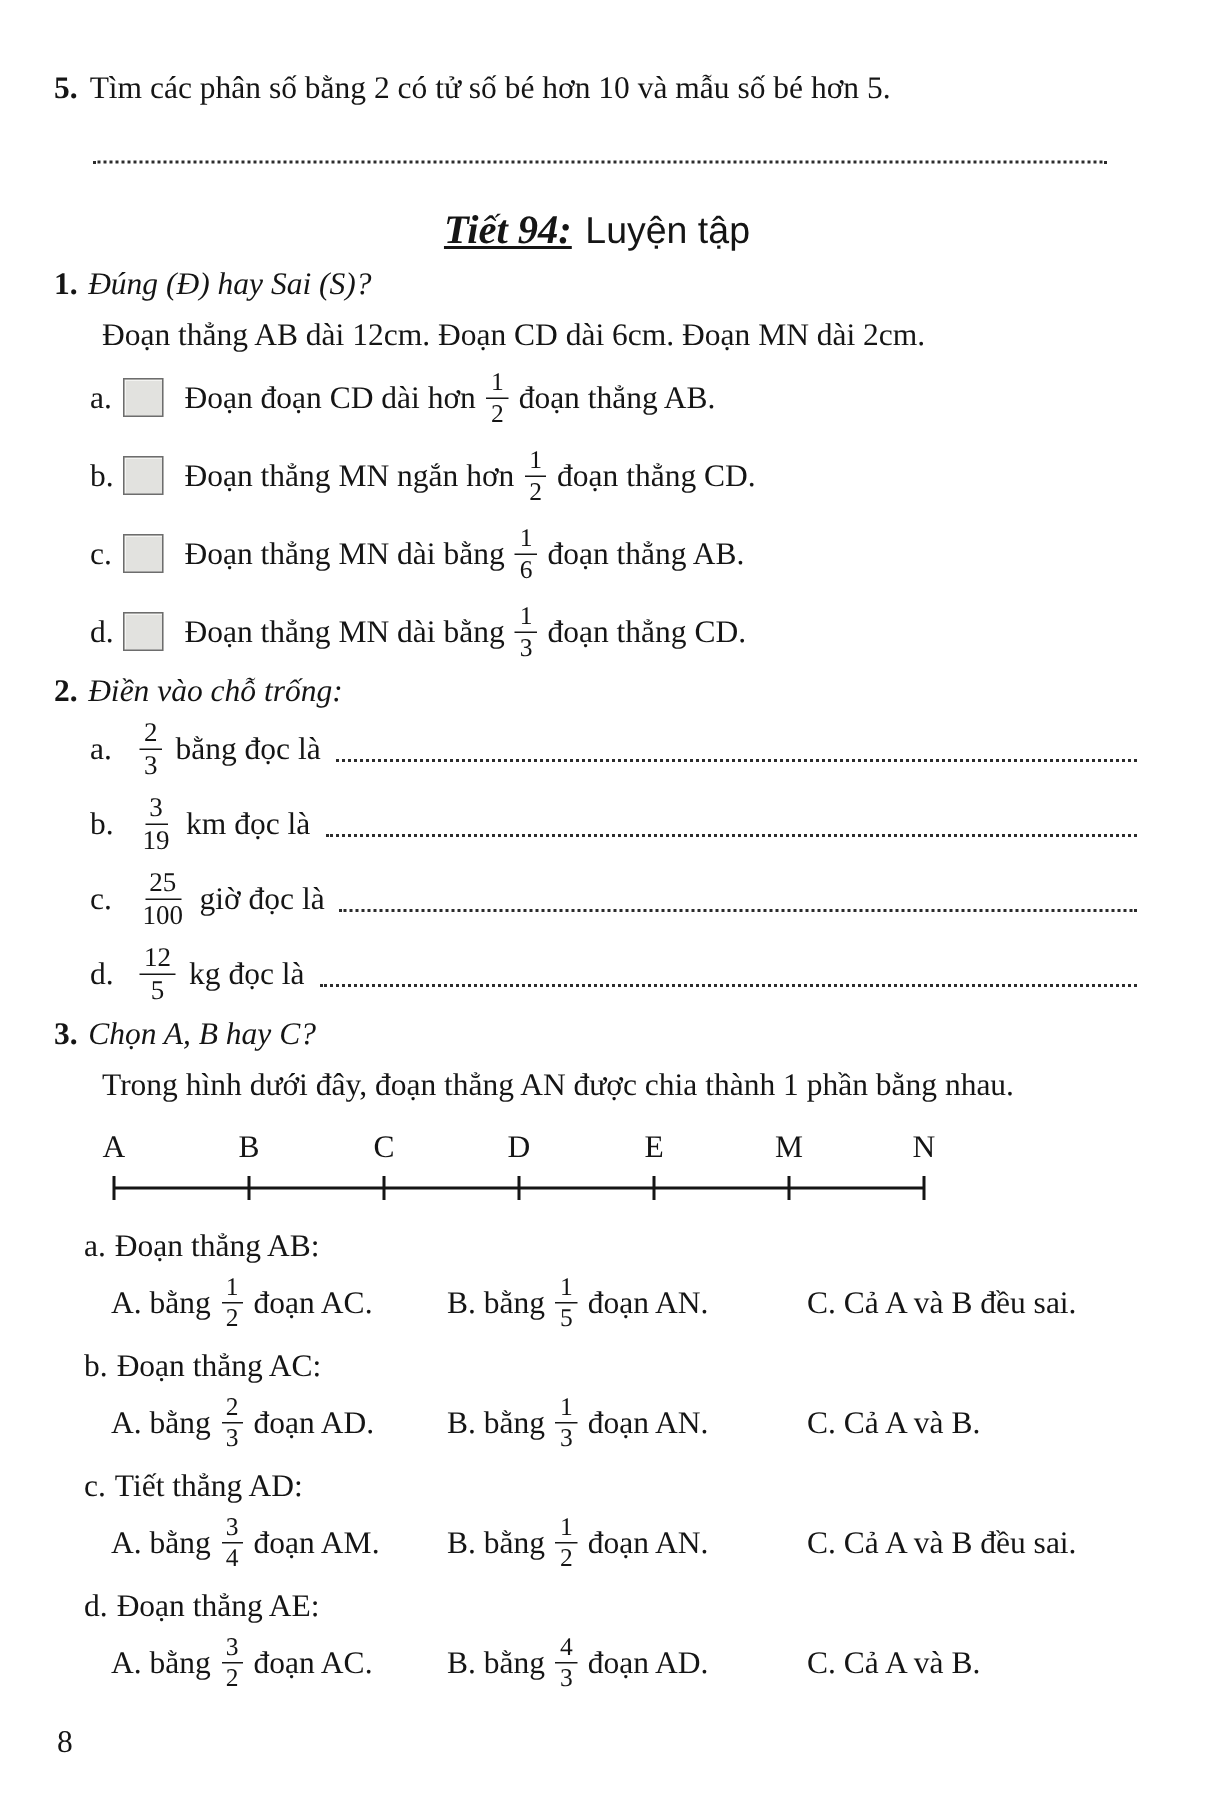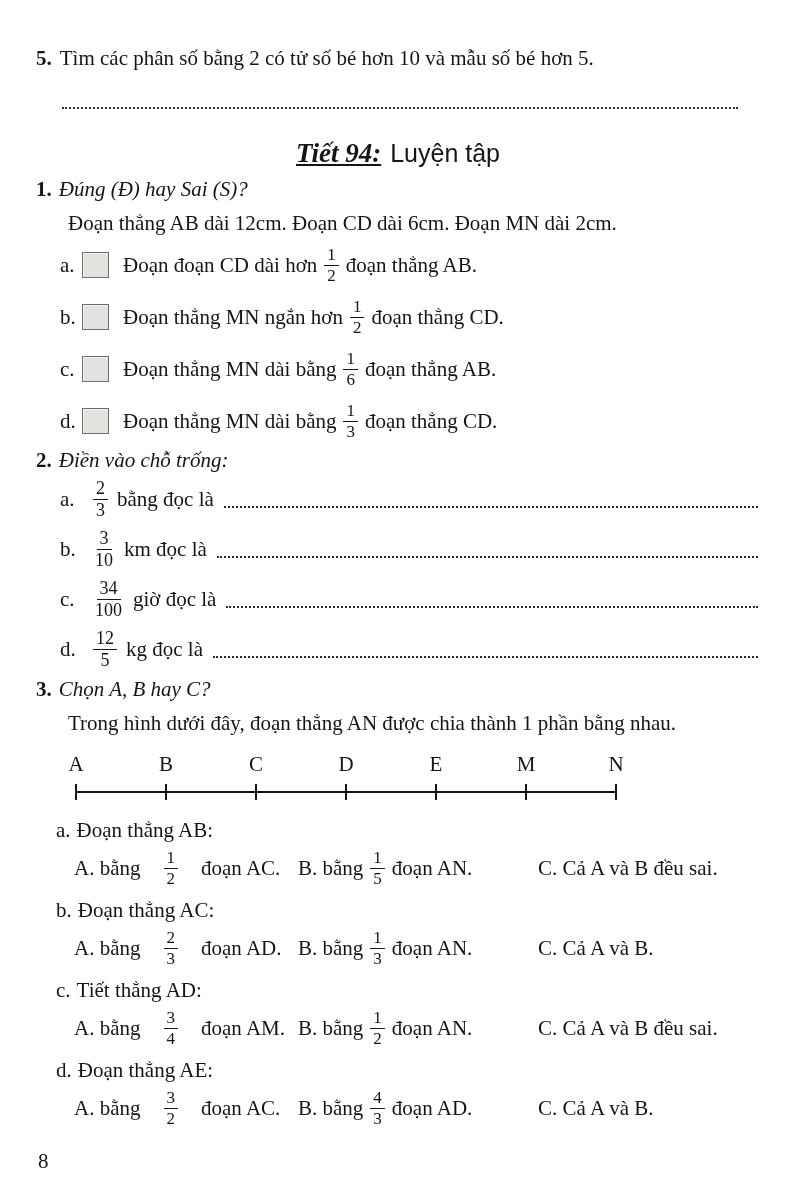--- a/index.html
+++ b/index.html
@@ -69,21 +69,21 @@
   .nl-line { position:absolute; left:0; right:0; top:39px; height:2px; background:#151515; }
   .nl-point { position:absolute; top:0; height:100%; width:0; }
   .nl-label { position:absolute; top:0; left:0; transform:translateX(-50%); font-size:21px; }
   .nl-tick { position:absolute; top:32px; left:-1px; width:2px; height:16px; background:#151515; }
 
   
   .choice-stem { margin:8px 0 0 20px; min-height:26px; }
   .choice-stem .stem-text { margin-left:6px; }
   .choice-row { display:flex; align-items:center; margin:2px 0 0 38px; min-height:44px; }
   .opt { display:inline-flex; align-items:center; }
-  .optA { width:224px; flex:0 0 224px;gap:16px; }
+  .optA { width:224px; flex:0 0 224px; }
   .optB { width:240px; flex:0 0 240px; }
   .optC { flex:1; }
 
   .page-num { position:absolute; left:38px; bottom:26px; font-size:21px; }
 </style>
 </head>
 <body>
 
 <div class="page">
 
@@ -153,29 +153,29 @@
         <span class="top">2</span>
         <span class="bot">3</span>
       </span>
     <span class="seg">bằng đọc là</span>
     <span class="dots"></span>
   </div>
   <div class="fill-item">
     <span class="letter">b.</span>
     <span class="frac big">
         <span class="top">3</span>
-        <span class="bot">10</span>
+        <span class="bot">19</span>
       </span>
     <span class="seg">km đọc là</span>
     <span class="dots"></span>
   </div>
   <div class="fill-item">
     <span class="letter">c.</span>
     <span class="frac big">
-        <span class="top">34</span>
+        <span class="top">25</span>
         <span class="bot">100</span>
       </span>
     <span class="seg">giờ đọc là</span>
     <span class="dots"></span>
   </div>
   <div class="fill-item">
     <span class="letter">d.</span>
     <span class="frac big">
         <span class="top">12</span>
         <span class="bot">5</span>

